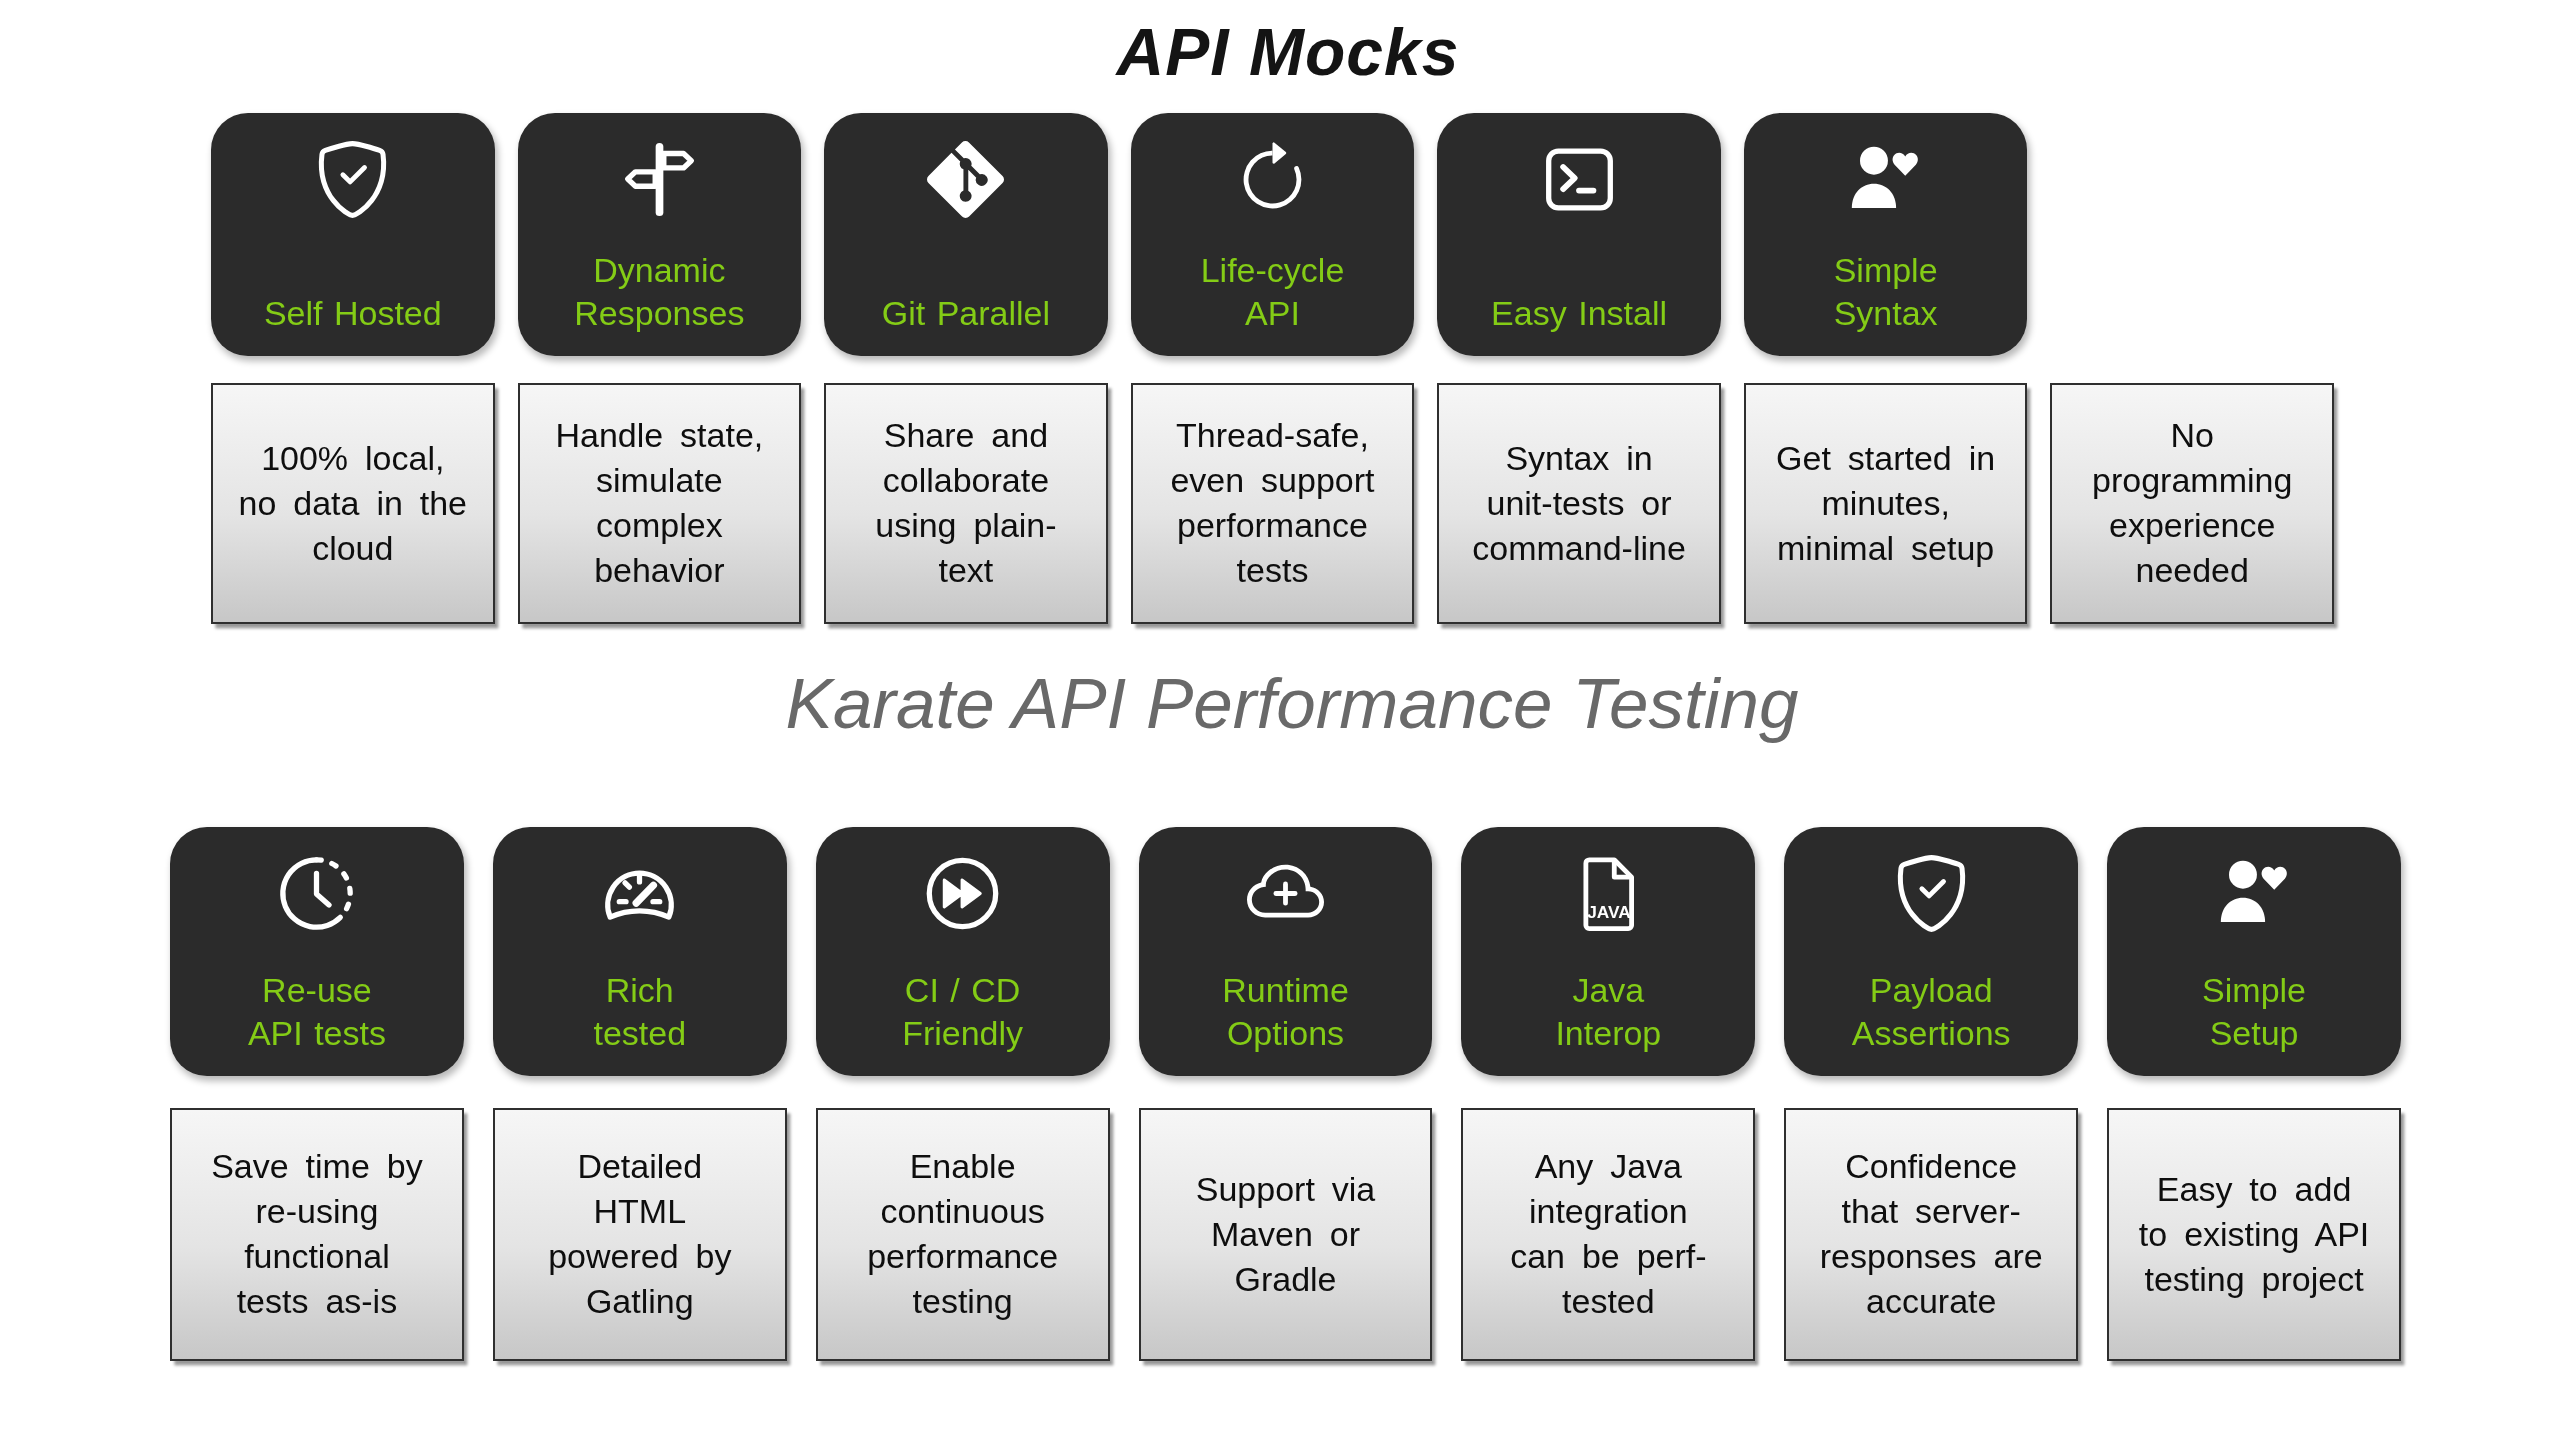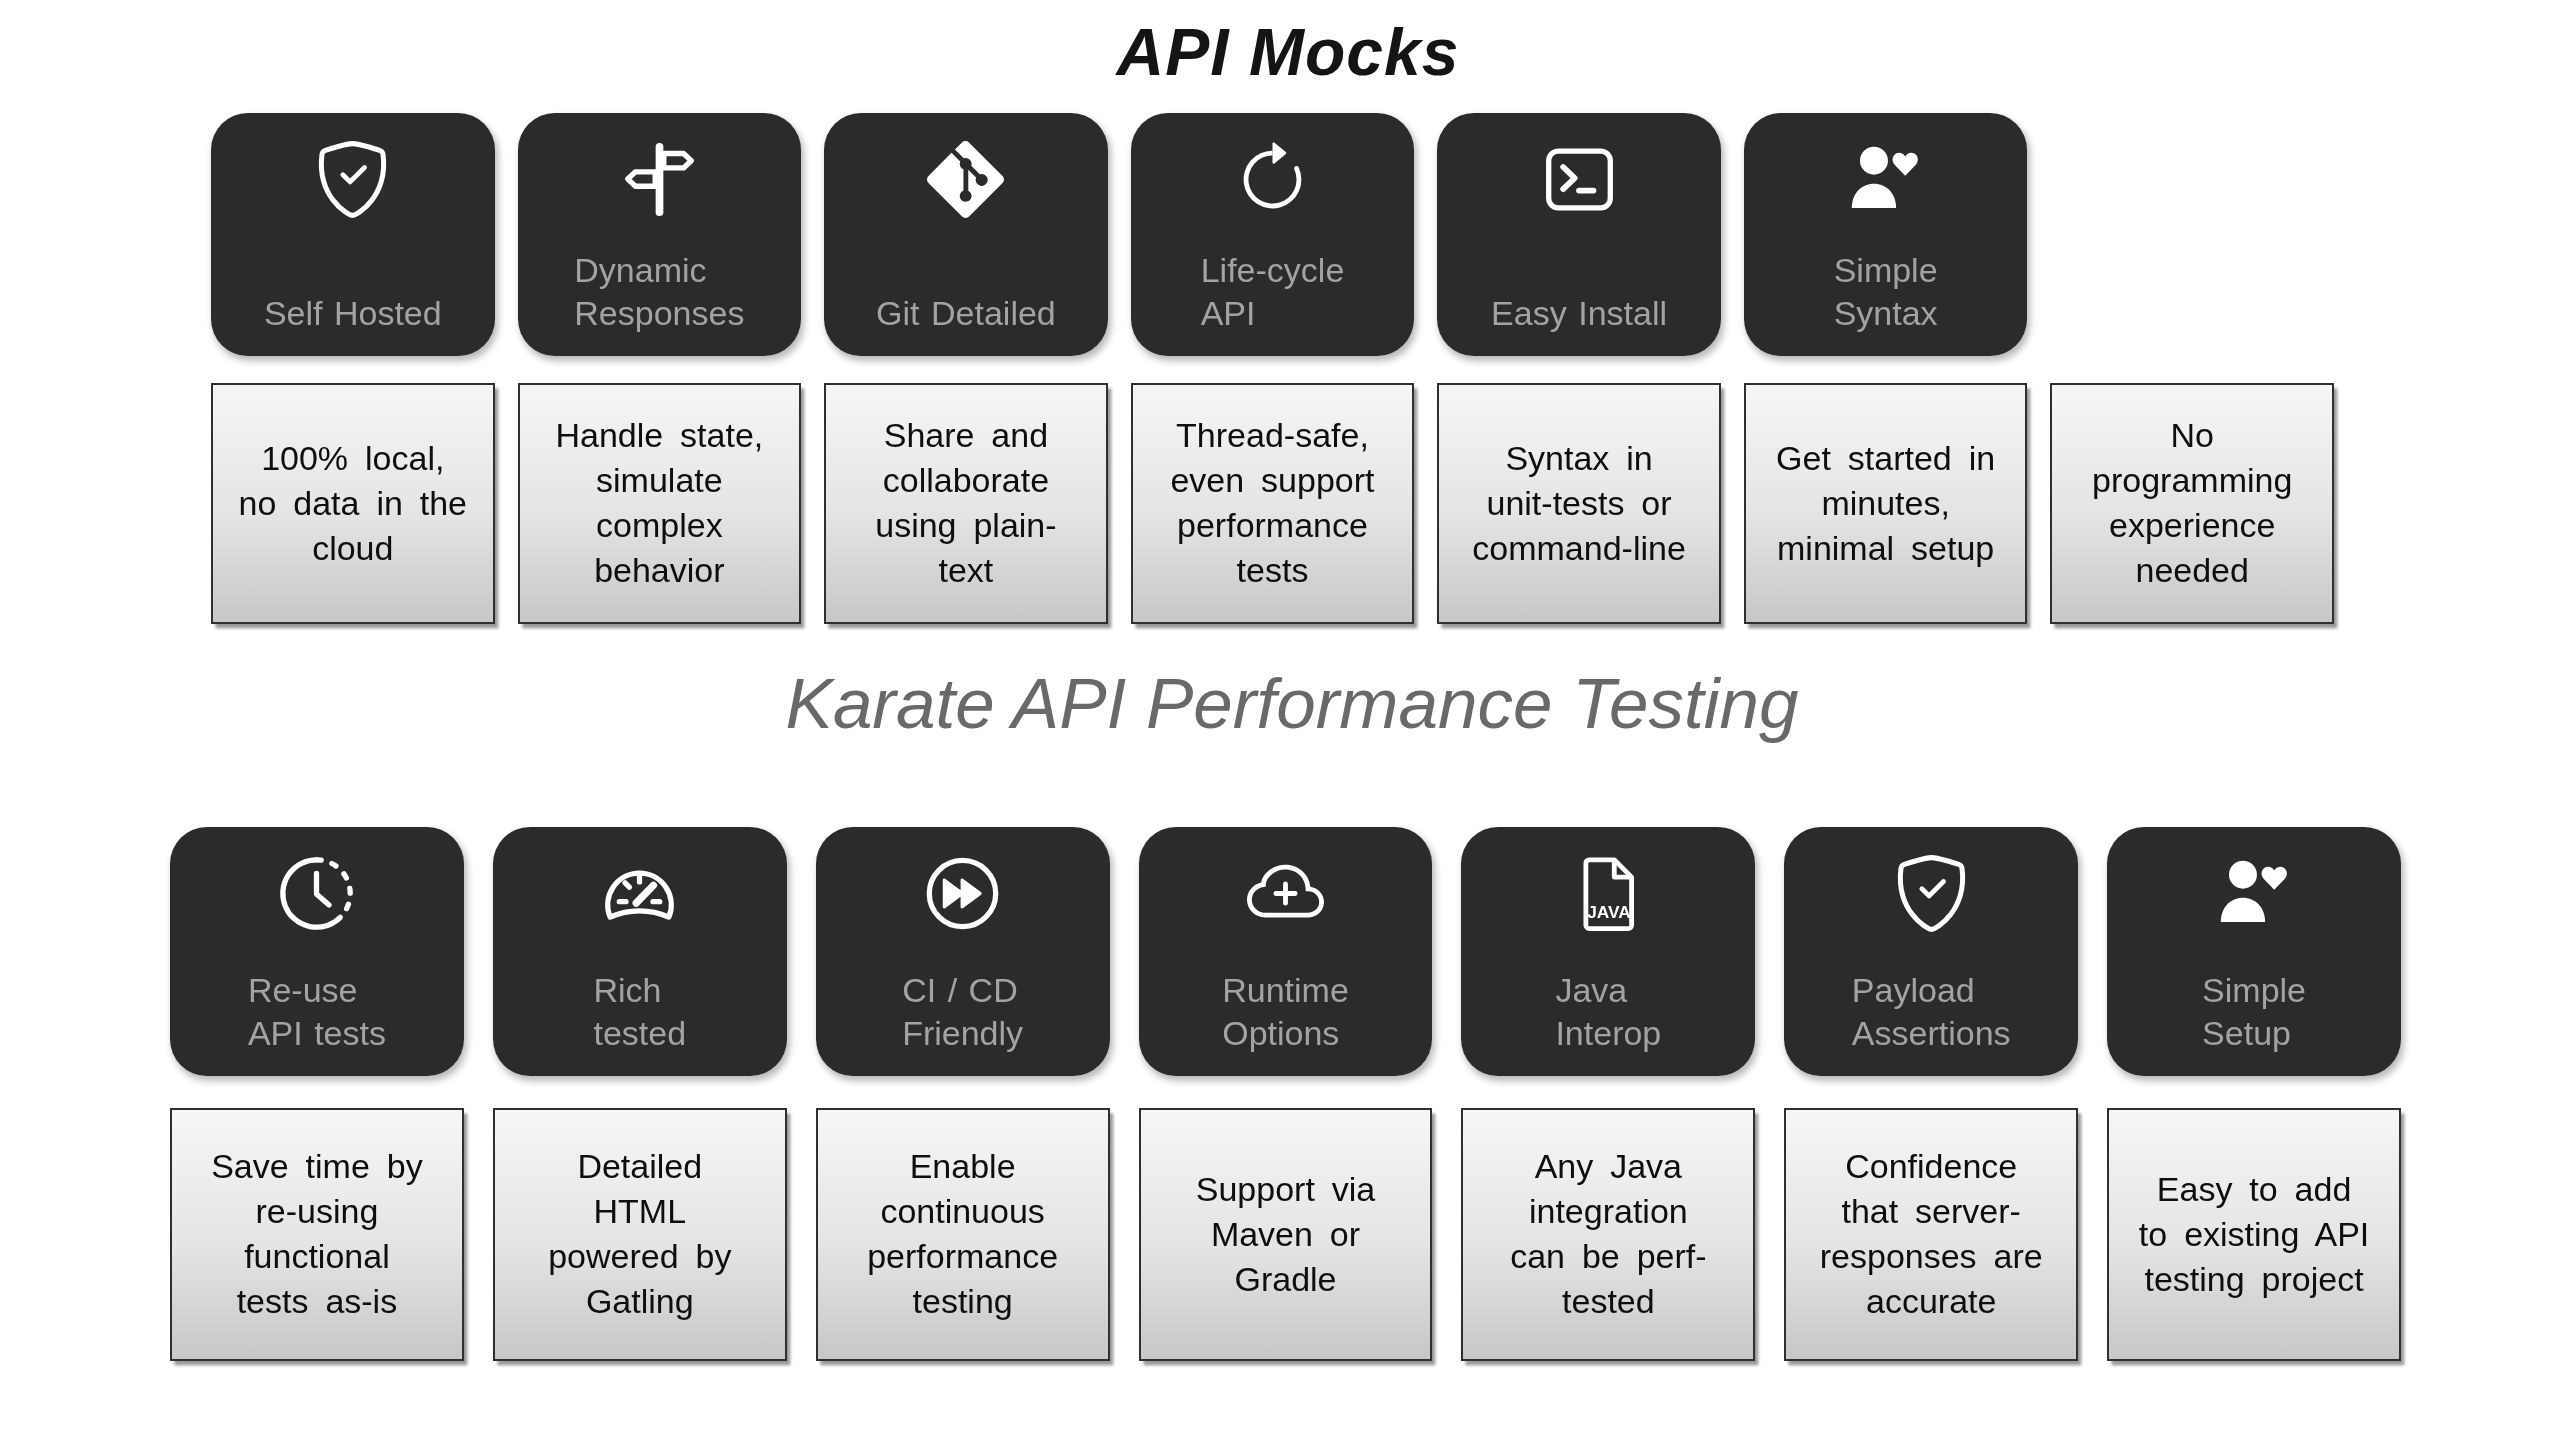--- a/index.html
+++ b/index.html
@@ -24,21 +24,21 @@
   .card{
     background:#2b2b2b;border-radius:37px;height:243px;
     display:flex;flex-direction:column;align-items:center;
     box-shadow:2.9px 4.8px 7.7px rgba(0,0,0,.28);
   }
   .s2.cards .card{height:249px;}
   .card .icon{margin-top:25px;height:83px;display:flex;align-items:center;justify-content:center;}
   .card .icon svg{width:77px;height:77px;display:block;}
   .card-label{
     margin-top:auto;margin-bottom:21px;
-    color:#a3a3a3;font-size:34px;line-height:43px;text-align:left;
+    color:#84cc16;font-size:34px;line-height:43px;text-align:center;
     white-space:pre-line;word-spacing:.06em;
   }
   .descs{margin-top:27px;}
   .s2.descs{margin-top:32px;}
   .desc{
     height:241px;box-sizing:border-box;
     border:2.9px solid #2f2f2f;
     background:linear-gradient(to bottom,#f6f6f6 0%,#e4e4e4 55%,#c7c7c7 100%);
     box-shadow:3.9px 4.8px 2.9px rgba(0,0,0,.40);
     display:flex;align-items:center;justify-content:center;
@@ -75,21 +75,21 @@
     <span class="card-label">Dynamic
 Responses</span>
   </div>
 
   <div class="card">
     <span class="icon">
       <svg viewBox="0 0 16 16" fill="#fff" xmlns="http://www.w3.org/2000/svg">
         <path d="M15.698 7.287 8.712.302a1.03 1.03 0 0 0-1.457 0l-1.45 1.45 1.84 1.84a1.223 1.223 0 0 1 1.55 1.56l1.773 1.774a1.224 1.224 0 0 1 1.267 2.025 1.226 1.226 0 0 1-2.002-1.334L8.58 5.963v4.353a1.226 1.226 0 1 1-1.008-.036V5.887a1.226 1.226 0 0 1-.666-1.608L5.093 2.465l-4.79 4.79a1.03 1.03 0 0 0 0 1.457l6.986 6.986a1.03 1.03 0 0 0 1.457 0l6.953-6.953a1.031 1.031 0 0 0 0-1.457z"></path>
       </svg>
     </span>
-    <span class="card-label">Git Detailed</span>
+    <span class="card-label">Git Parallel</span>
   </div>
 
 
   <div class="card">
     <span class="icon">
       <svg viewBox="0 0 16 16" fill="#fff" xmlns="http://www.w3.org/2000/svg">
         <path d="M8 3a5 5 0 1 0 4.546 2.914.5.5 0 0 1 .908-.417A6 6 0 1 1 8 2v1z"></path>
         <path d="M8 4.466V.534a.25.25 0 0 1 .41-.192l2.36 1.966c.12.1.12.284 0 .384L8.41 4.658A.25.25 0 0 1 8 4.466z"></path>
       </svg>
     </span>

